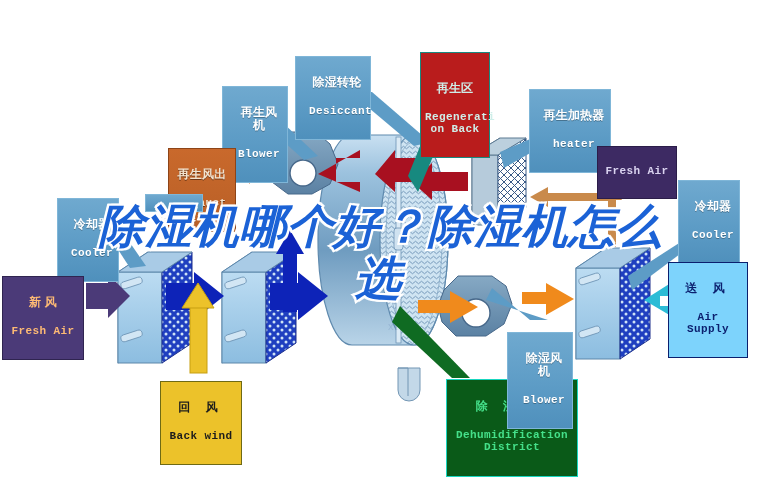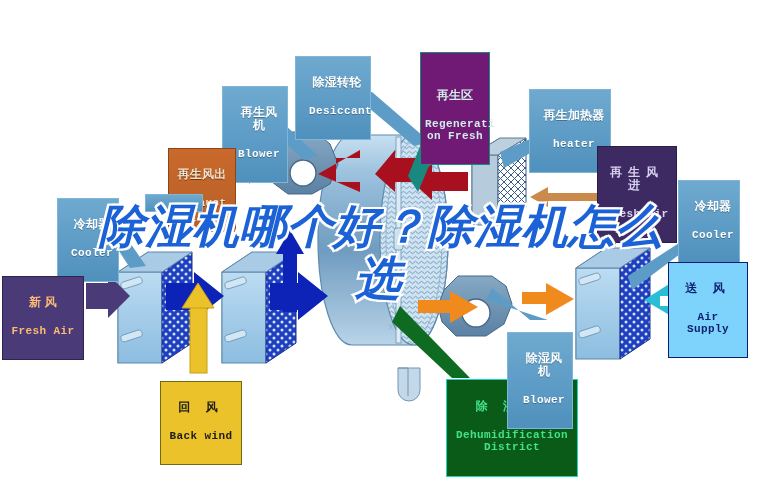--- a/index.html
+++ b/index.html
@@ -38,24 +38,24 @@
 
   
   .lbl.blue{
     background:linear-gradient(180deg,#6fa9cf 0%,#5d9cc6 55%,#4f90bc 100%);
     color:#ffffff;
     border:1px solid #7fb6d8;
     padding:2px 5px 3px 13px;
     text-shadow:0 1px 0 rgba(0,0,0,.28);
   }
   .lbl.teal{
-    background:#701a75;
+    background:#b91c1c;
     color:#cfeee9;
     border:1px solid #17897f;
-    padding:19px 4px 3px 4px;
+    padding:12px 4px 3px 4px;
   }
   .lbl.purple{
     background:#3d2a63;
     color:#d9d2ef;
     border:1px solid #2b1d49;
     padding:2px 5px 3px 5px;
   }
   .lbl.purple2{
     background:#4b3a78;
     color:#fdba74;
@@ -326,30 +326,29 @@
   </div>
 
   <div class="lbl blue" style="left:222px;top:86px;width:66px;">
     <span class="cn">再生风机</span>
     <span class="en">Blower</span>
   </div>
 
   <div class="lbl teal" style="left:420px;top:52px;width:70px;">
     <span class="cn">再生区</span>
     <span class="en">Regenerati
-on Fresh</span>
+on Back</span>
   </div>
 
   <div class="lbl blue" style="left:529px;top:89px;width:82px;">
     <span class="cn">再生加热器</span>
     <span class="en">heater</span>
   </div>
 
   <div class="lbl purple" style="left:597px;top:146px;width:80px;">
-    <span class="cn">再生风进</span>
     <span class="en">Fresh Air</span>
   </div>
 
   <div class="lbl blue" style="left:678px;top:180px;width:62px;">
     <span class="cn">冷却器</span>
     <span class="en">Cooler</span>
   </div>
 
   <div class="lbl orange" style="left:168px;top:148px;width:68px;">
     <span class="cn">再生风出</span>

